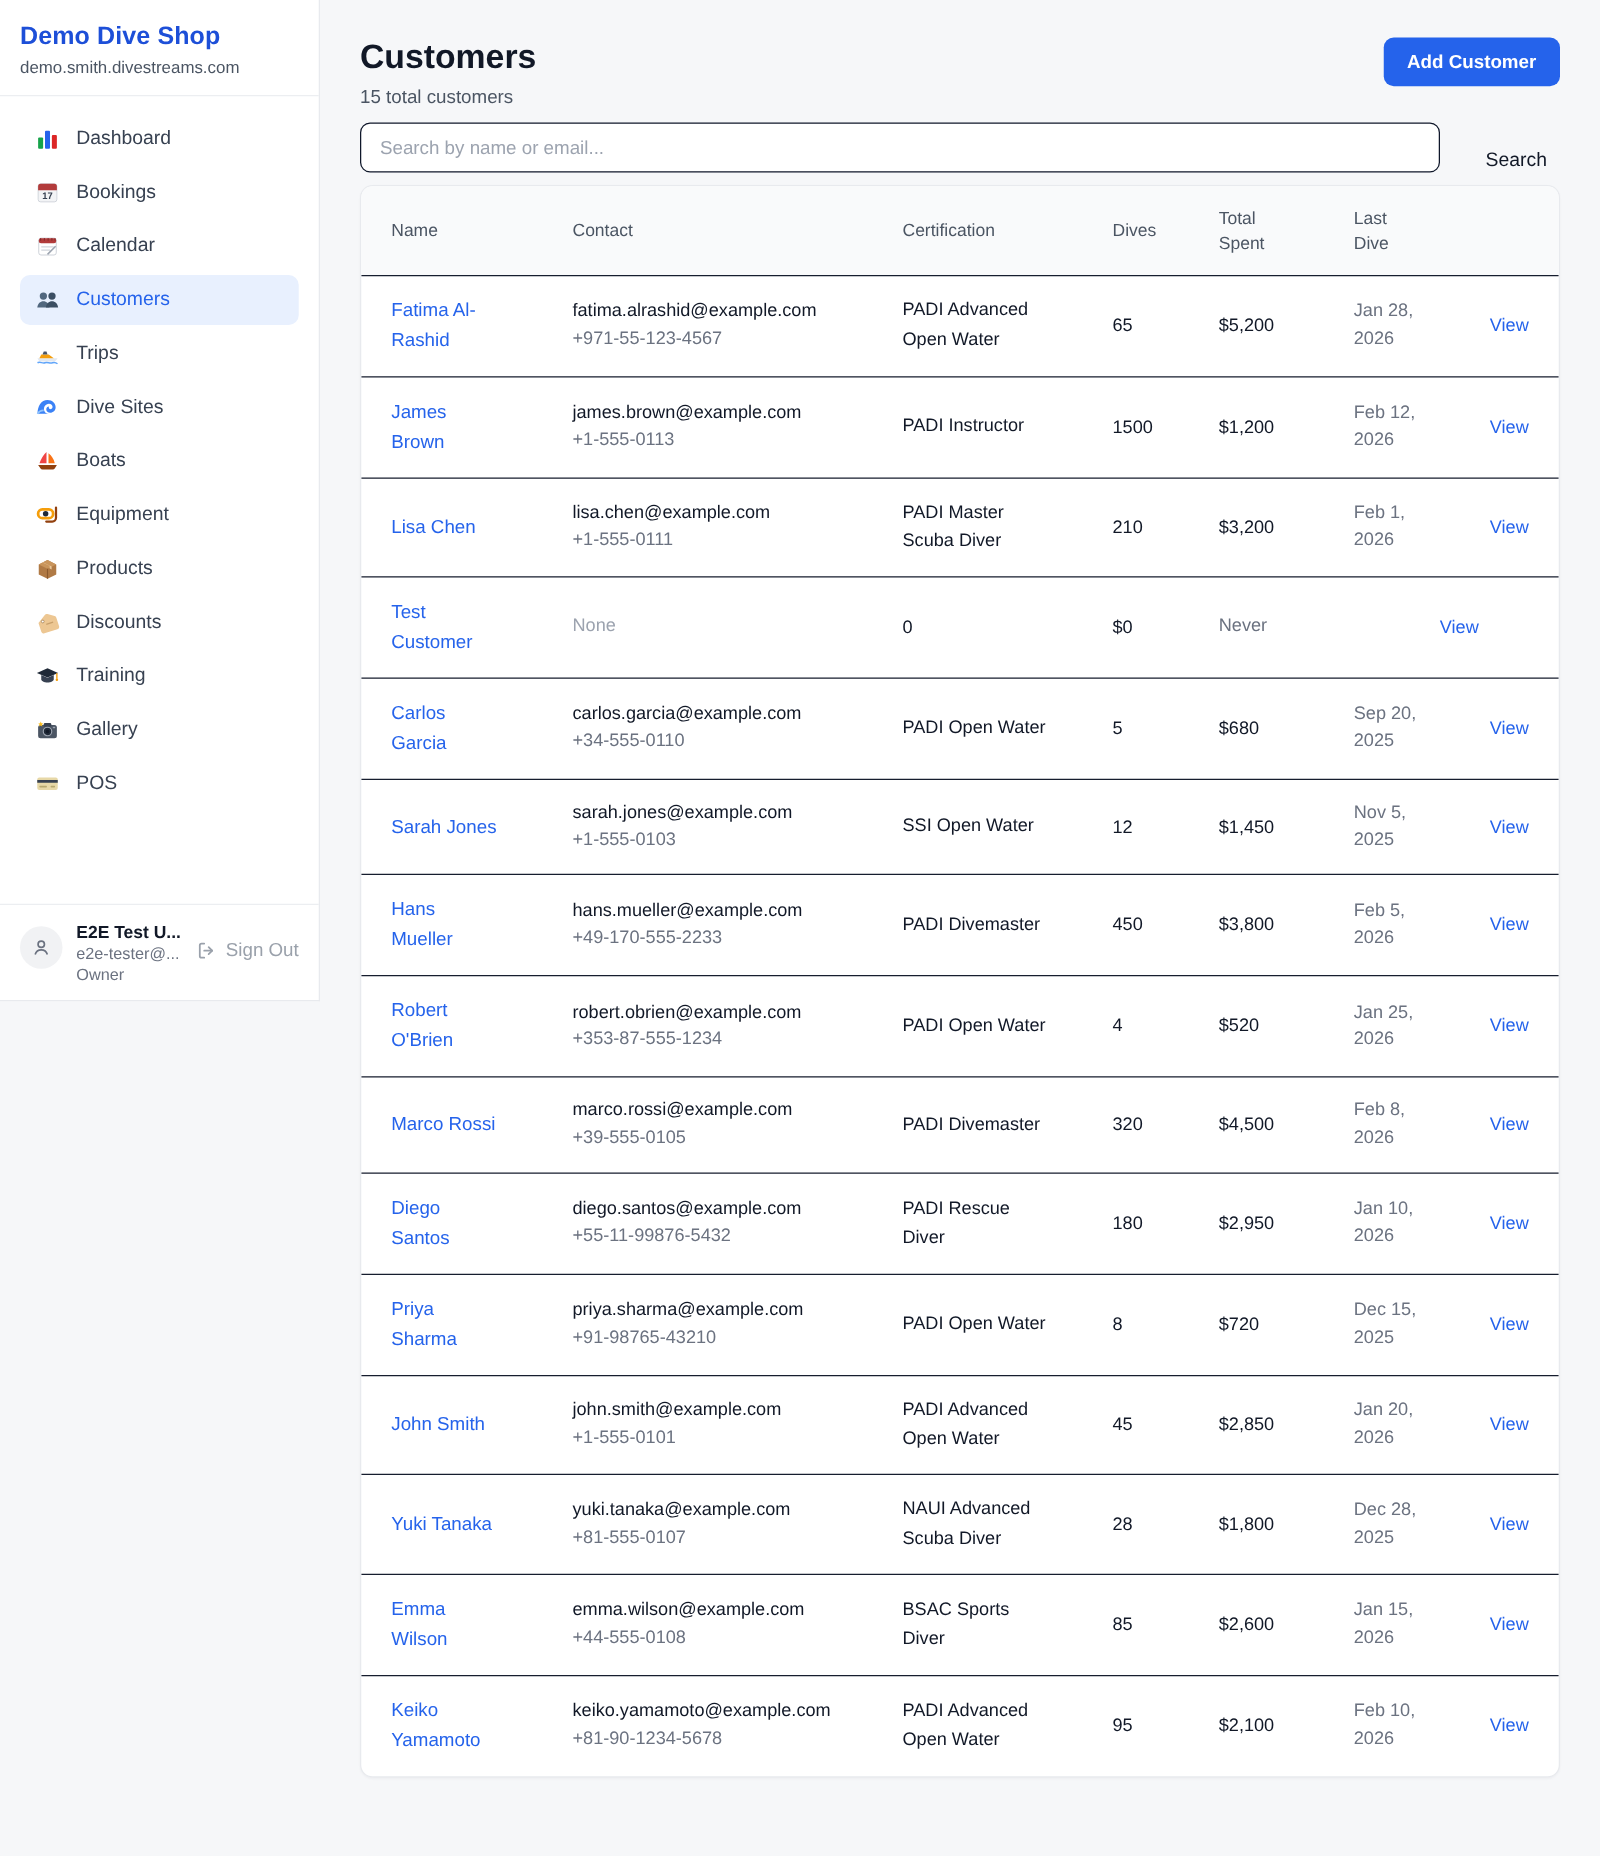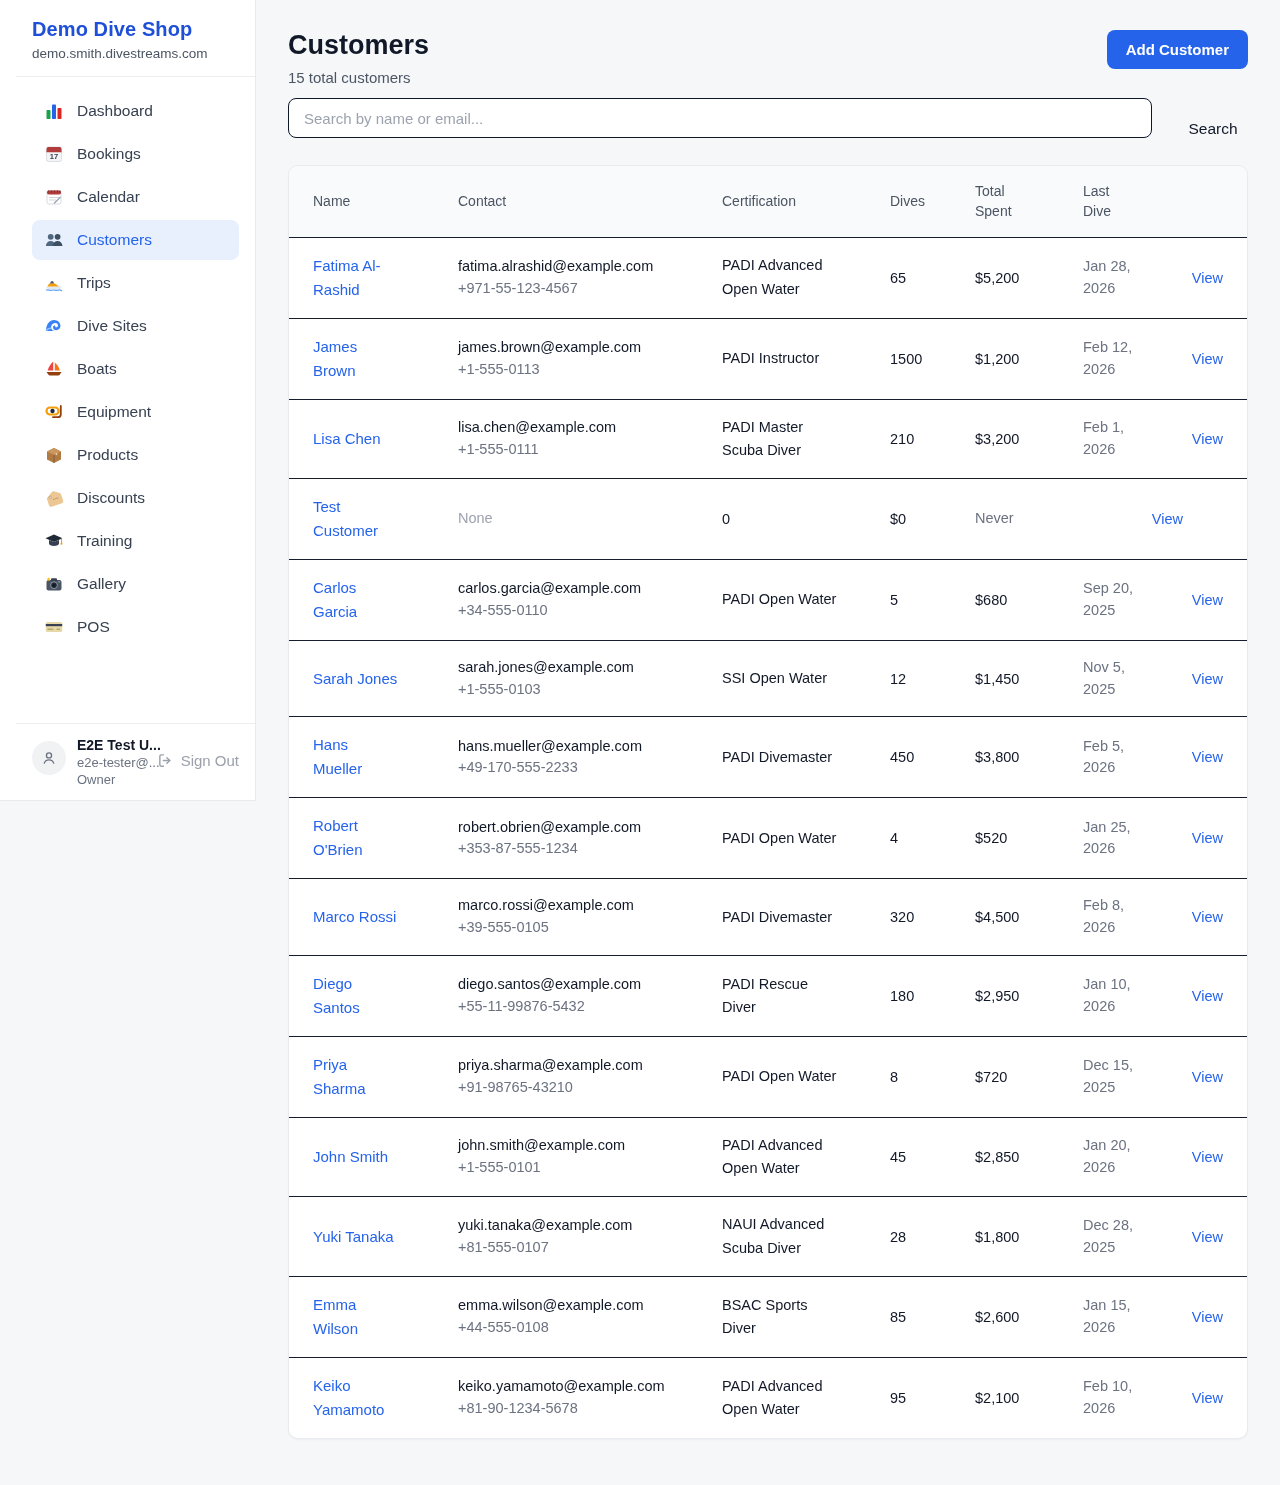--- a/index.html
+++ b/index.html
@@ -9,21 +9,21 @@
     font-family:"Liberation Sans", sans-serif;
     color:#111827;
     position:relative;
   }
   
   .sidebar {
     position:absolute; left:0; top:0; width:256px; height:801px;
     background:#ffffff;
     border-right:1px solid #e8eaee;
     border-bottom:1px solid #e8eaee;
-    display:flex; flex-direction:column;padding-left:16px;
+    display:flex; flex-direction:column;
   }
   .brand { padding:18px 16px 15px 16px; border-bottom:1px solid #eceef1; }
   .brand-title { font-size:20px; font-weight:700; color:#1d4fd8; letter-spacing:.1px; }
   .brand-sub { font-size:13.5px; color:#4b5563; margin-top:5px; }
   .nav { padding:14px 16px 8px 16px; }
   .nav-item {
     display:flex; align-items:center; gap:13px;
     padding:10px 12px; border-radius:8px; margin-bottom:3px;
     font-size:15.5px; color:#374151; cursor:pointer;
   }
@@ -61,21 +61,21 @@
     padding:0 15px; font-size:15px; font-family:inherit; color:#111827; background:#fff;
   }
   .search-input::placeholder { color:#9ca3af; }
   .search-btn {
     background:none; border:none; font-family:inherit; font-size:15.5px;
     color:#111827; font-weight:500; padding:0 0 0 0; margin-left:26px; width:70px;
     text-align:center; cursor:pointer;
   }
   
   .card {
-    margin-top:27px; margin-bottom:28px; background:#ffffff; border-radius:10px;
+    margin-top:10px; margin-bottom:28px; background:#ffffff; border-radius:10px;
     border:1px solid #e8eaee; box-shadow:0 1px 2px rgba(16,24,40,.04);
     overflow:hidden;
   }
   .tgrid {
     display:grid;
     grid-template-columns:145px 264px 168px 85px 108px 100px 1fr;
     align-items:center;
   }
   .thead { background:#f9fafb; padding:15px 24px; color:#4b5563; font-size:14px; }
   .th { line-height:1.45; }

